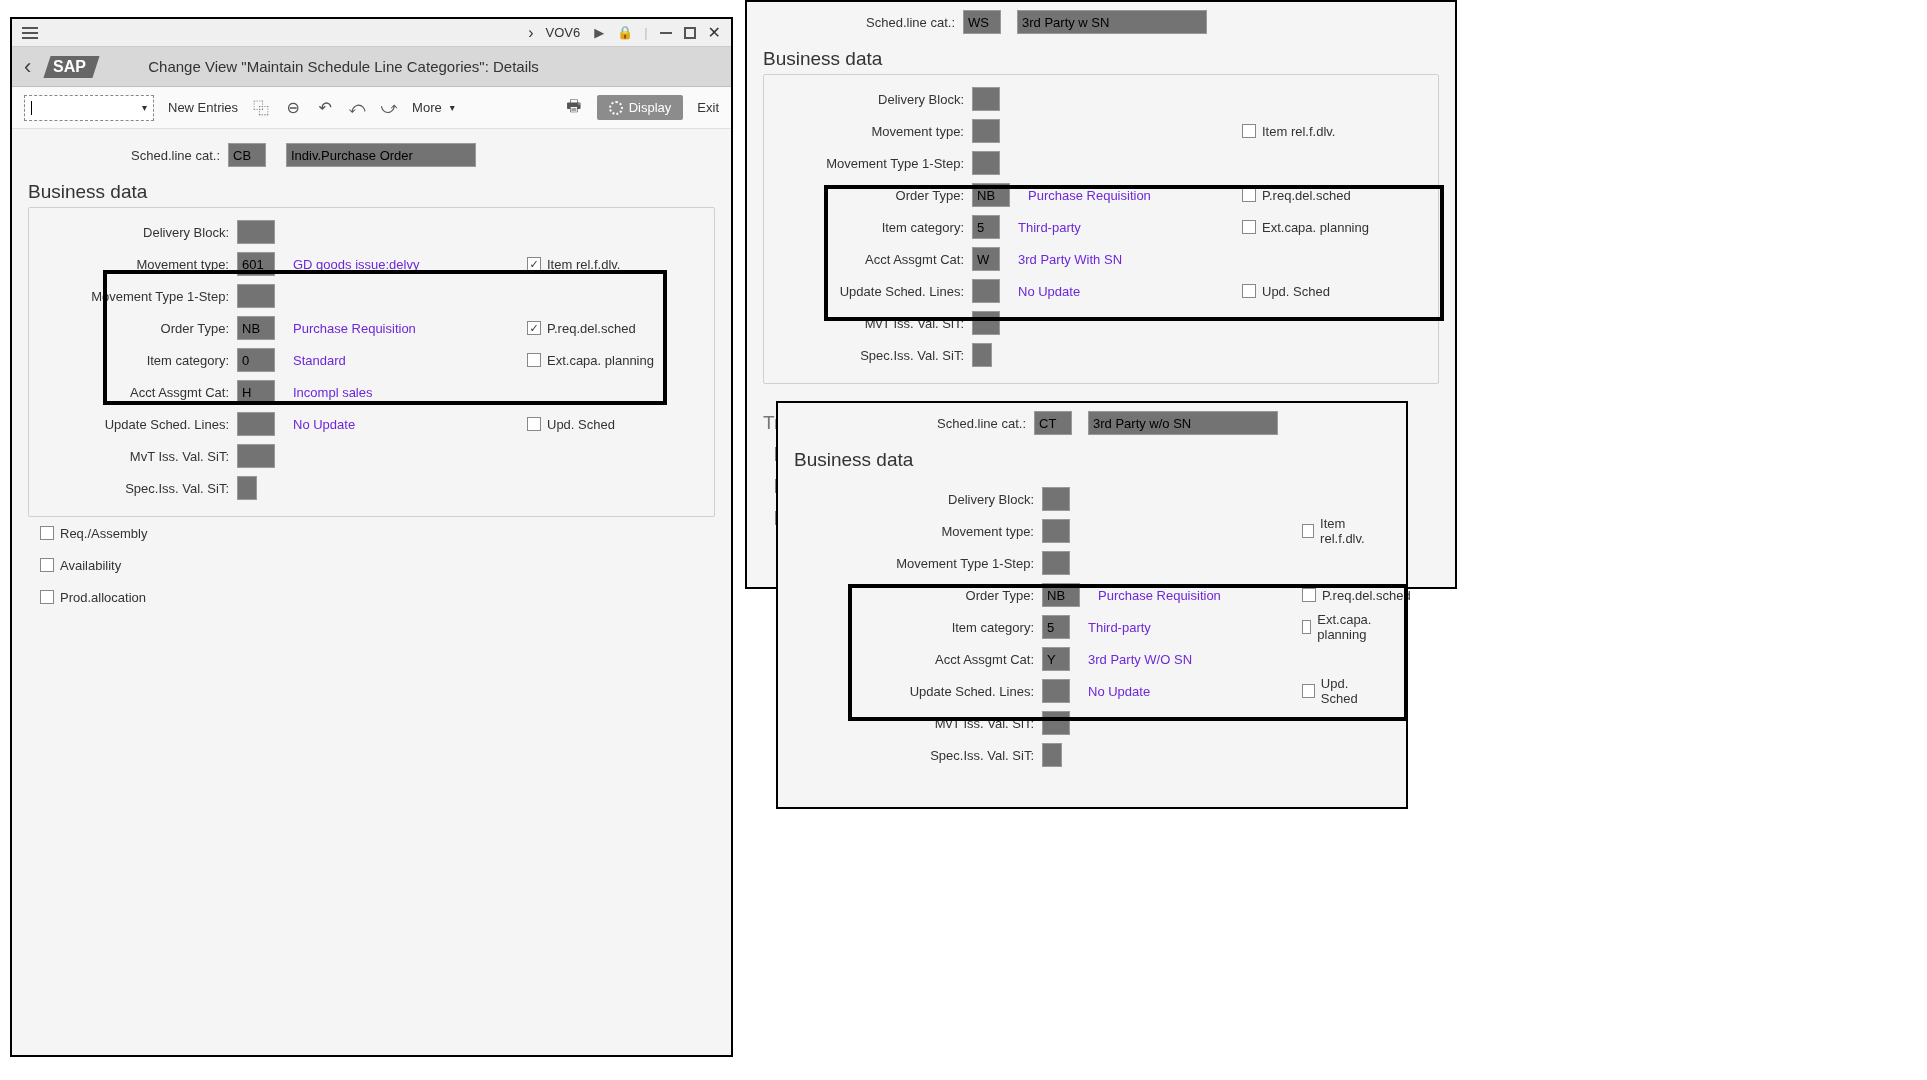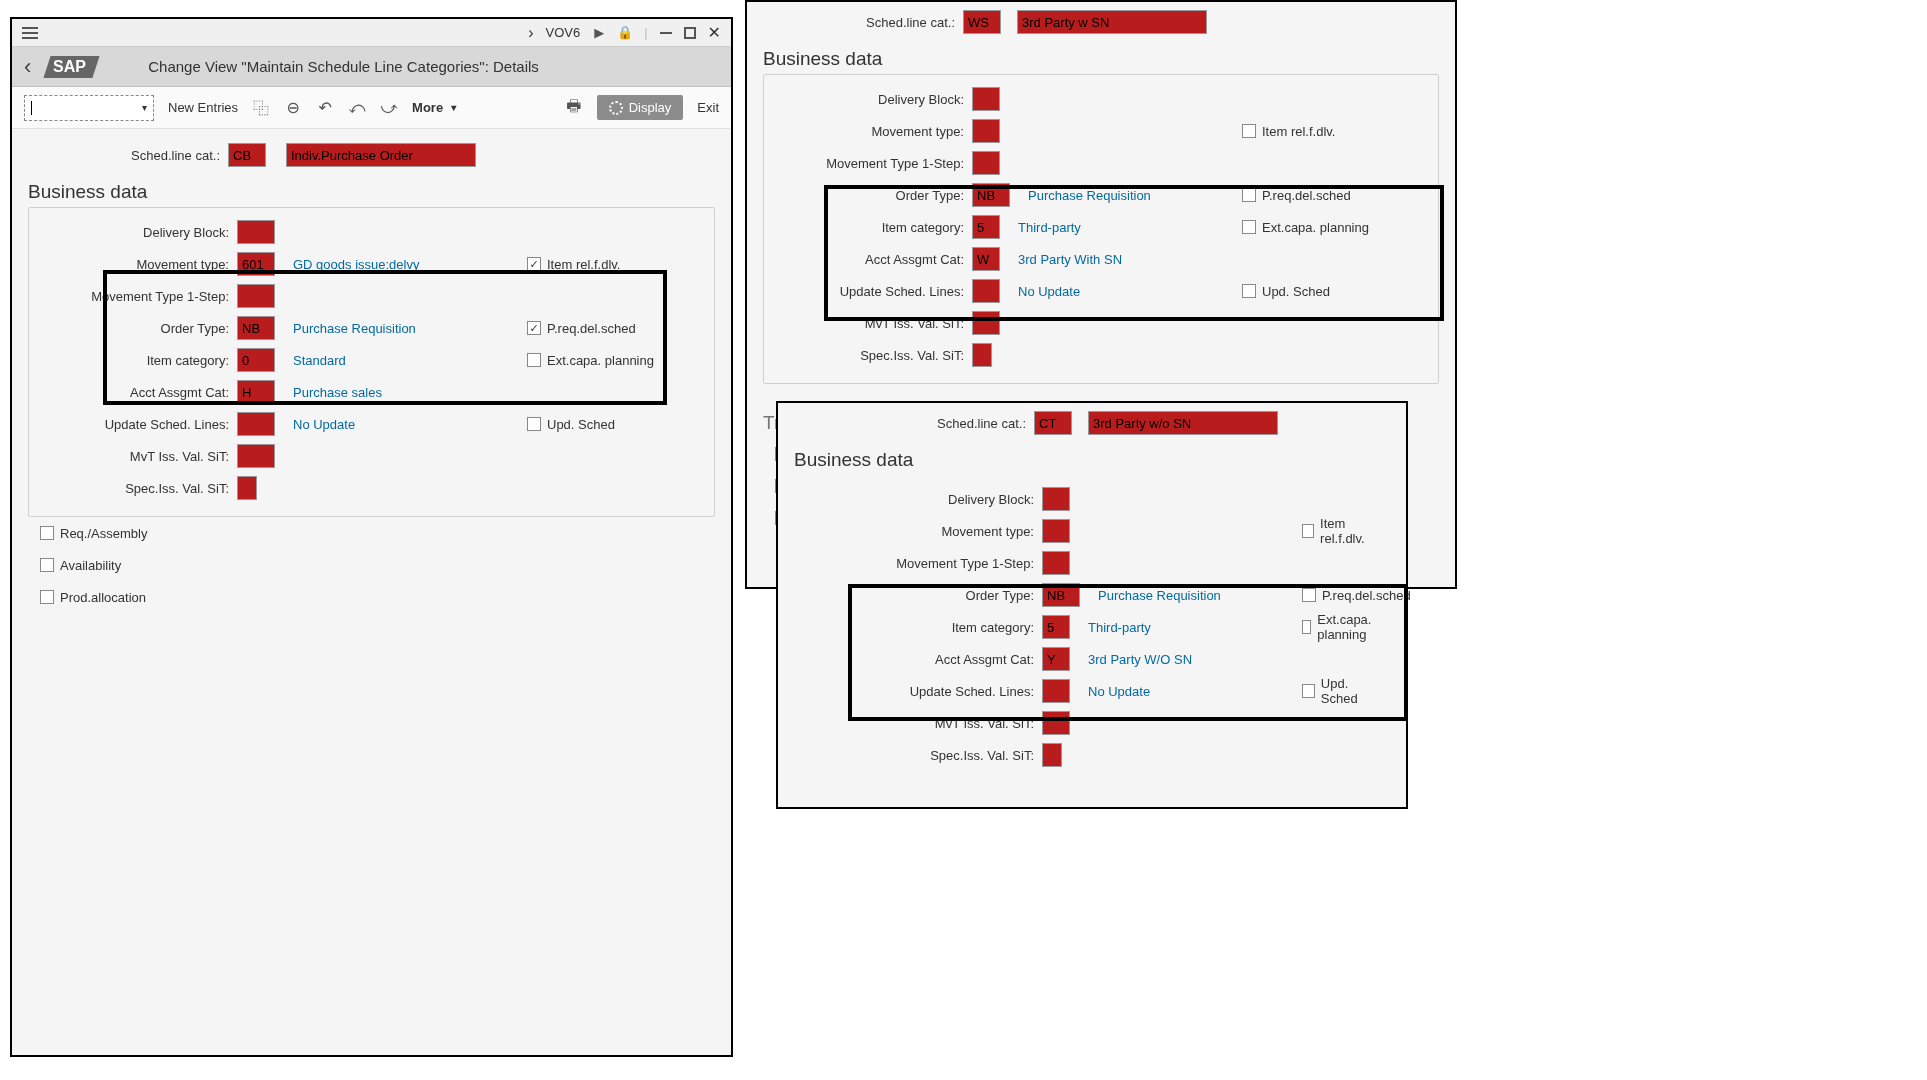--- a/index.html
+++ b/index.html
@@ -60,33 +60,33 @@
     border-bottom:1px solid #e0e0e0;
     background:#fafafa;
   }
   .combo {
     width:130px; height:26px; border:1px dashed #888; background:#fff;
     display:flex; align-items:center; padding:0 6px; justify-content:space-between;
   }
   .combo .arr { font-size:10px; }
   .tool-text { color:#333; }
   .tool-i { width:18px; height:18px; display:inline-flex; align-items:center; justify-content:center; color:#555; font-size:16px; }
-  .more { display:flex; align-items:center; gap:8px;font-weight:bold; }
+  .more { display:flex; align-items:center; gap:8px; }
   .btn-display {
     background:#8c8c8c; color:#fff; border:none; padding:5px 12px; border-radius:2px;
     display:flex; align-items:center; gap:6px; font-size:13px;
   }
   .gear { width:14px; height:14px; border:2px dotted #fff; border-radius:50%; }
   .toolbar-right { margin-left:auto; display:flex; align-items:center; gap:14px; }
   .content { padding: 10px 16px 20px; }
   .row { display:flex; align-items:center; height:32px; position:relative; }
   .lbl { width: 200px; text-align:right; padding-right:8px; color:#333; }
-  .val { width: 38px; height:24px; border:1px solid #999; background:#b91c1c; padding:0 4px; font-size:13px; }
+  .val { width: 38px; height:24px; border:1px solid #999; background:#737373; padding:0 4px; font-size:13px; }
   .val-wide { width: 190px; }
-  .desc { margin-left: 18px; color:#0369a1; }
+  .desc { margin-left: 18px; color:#6d28d9; }
   .ck { margin-left: 0; display:flex; align-items:center; gap:6px; position:absolute; }
   .ck-left .ck-box, .ck .ck-box {
     width:14px; height:14px; border:1px solid #888; background:#fff;
     display:inline-flex; align-items:center; justify-content:center; font-size:11px; color:#333;
   }
   .section-title { font-size:19px; color:#333; margin: 10px 0 4px; }
   .panel { border:1px solid #d0d0d0; border-radius:2px; padding:8px 8px 12px; background:#f5f5f5; }
   .highlight-box {
     border: 4px solid #000; position:absolute; pointer-events:none;
   }
@@ -198,21 +198,21 @@
           <input class="val" value="0" style="">
           <span class="desc">Standard</span>
           <span class="ck ck-col-a">
               <span class="ck-box"></span>
               <span>Ext.capa. planning</span>
             </span>
         </div>
         <div class="row">
           <span class="lbl">Acct Assgmt Cat:</span>
           <input class="val" value="H" style="">
-          <span class="desc">Purchase sales</span>
+          <span class="desc">Incompl sales</span>
         </div>
         <div class="row">
           <span class="lbl">Update Sched. Lines:</span>
           <input class="val" style="">
           <span class="desc">No Update</span>
           <span class="ck ck-col-a">
               <span class="ck-box"></span>
               <span>Upd. Sched</span>
             </span>
         </div>

